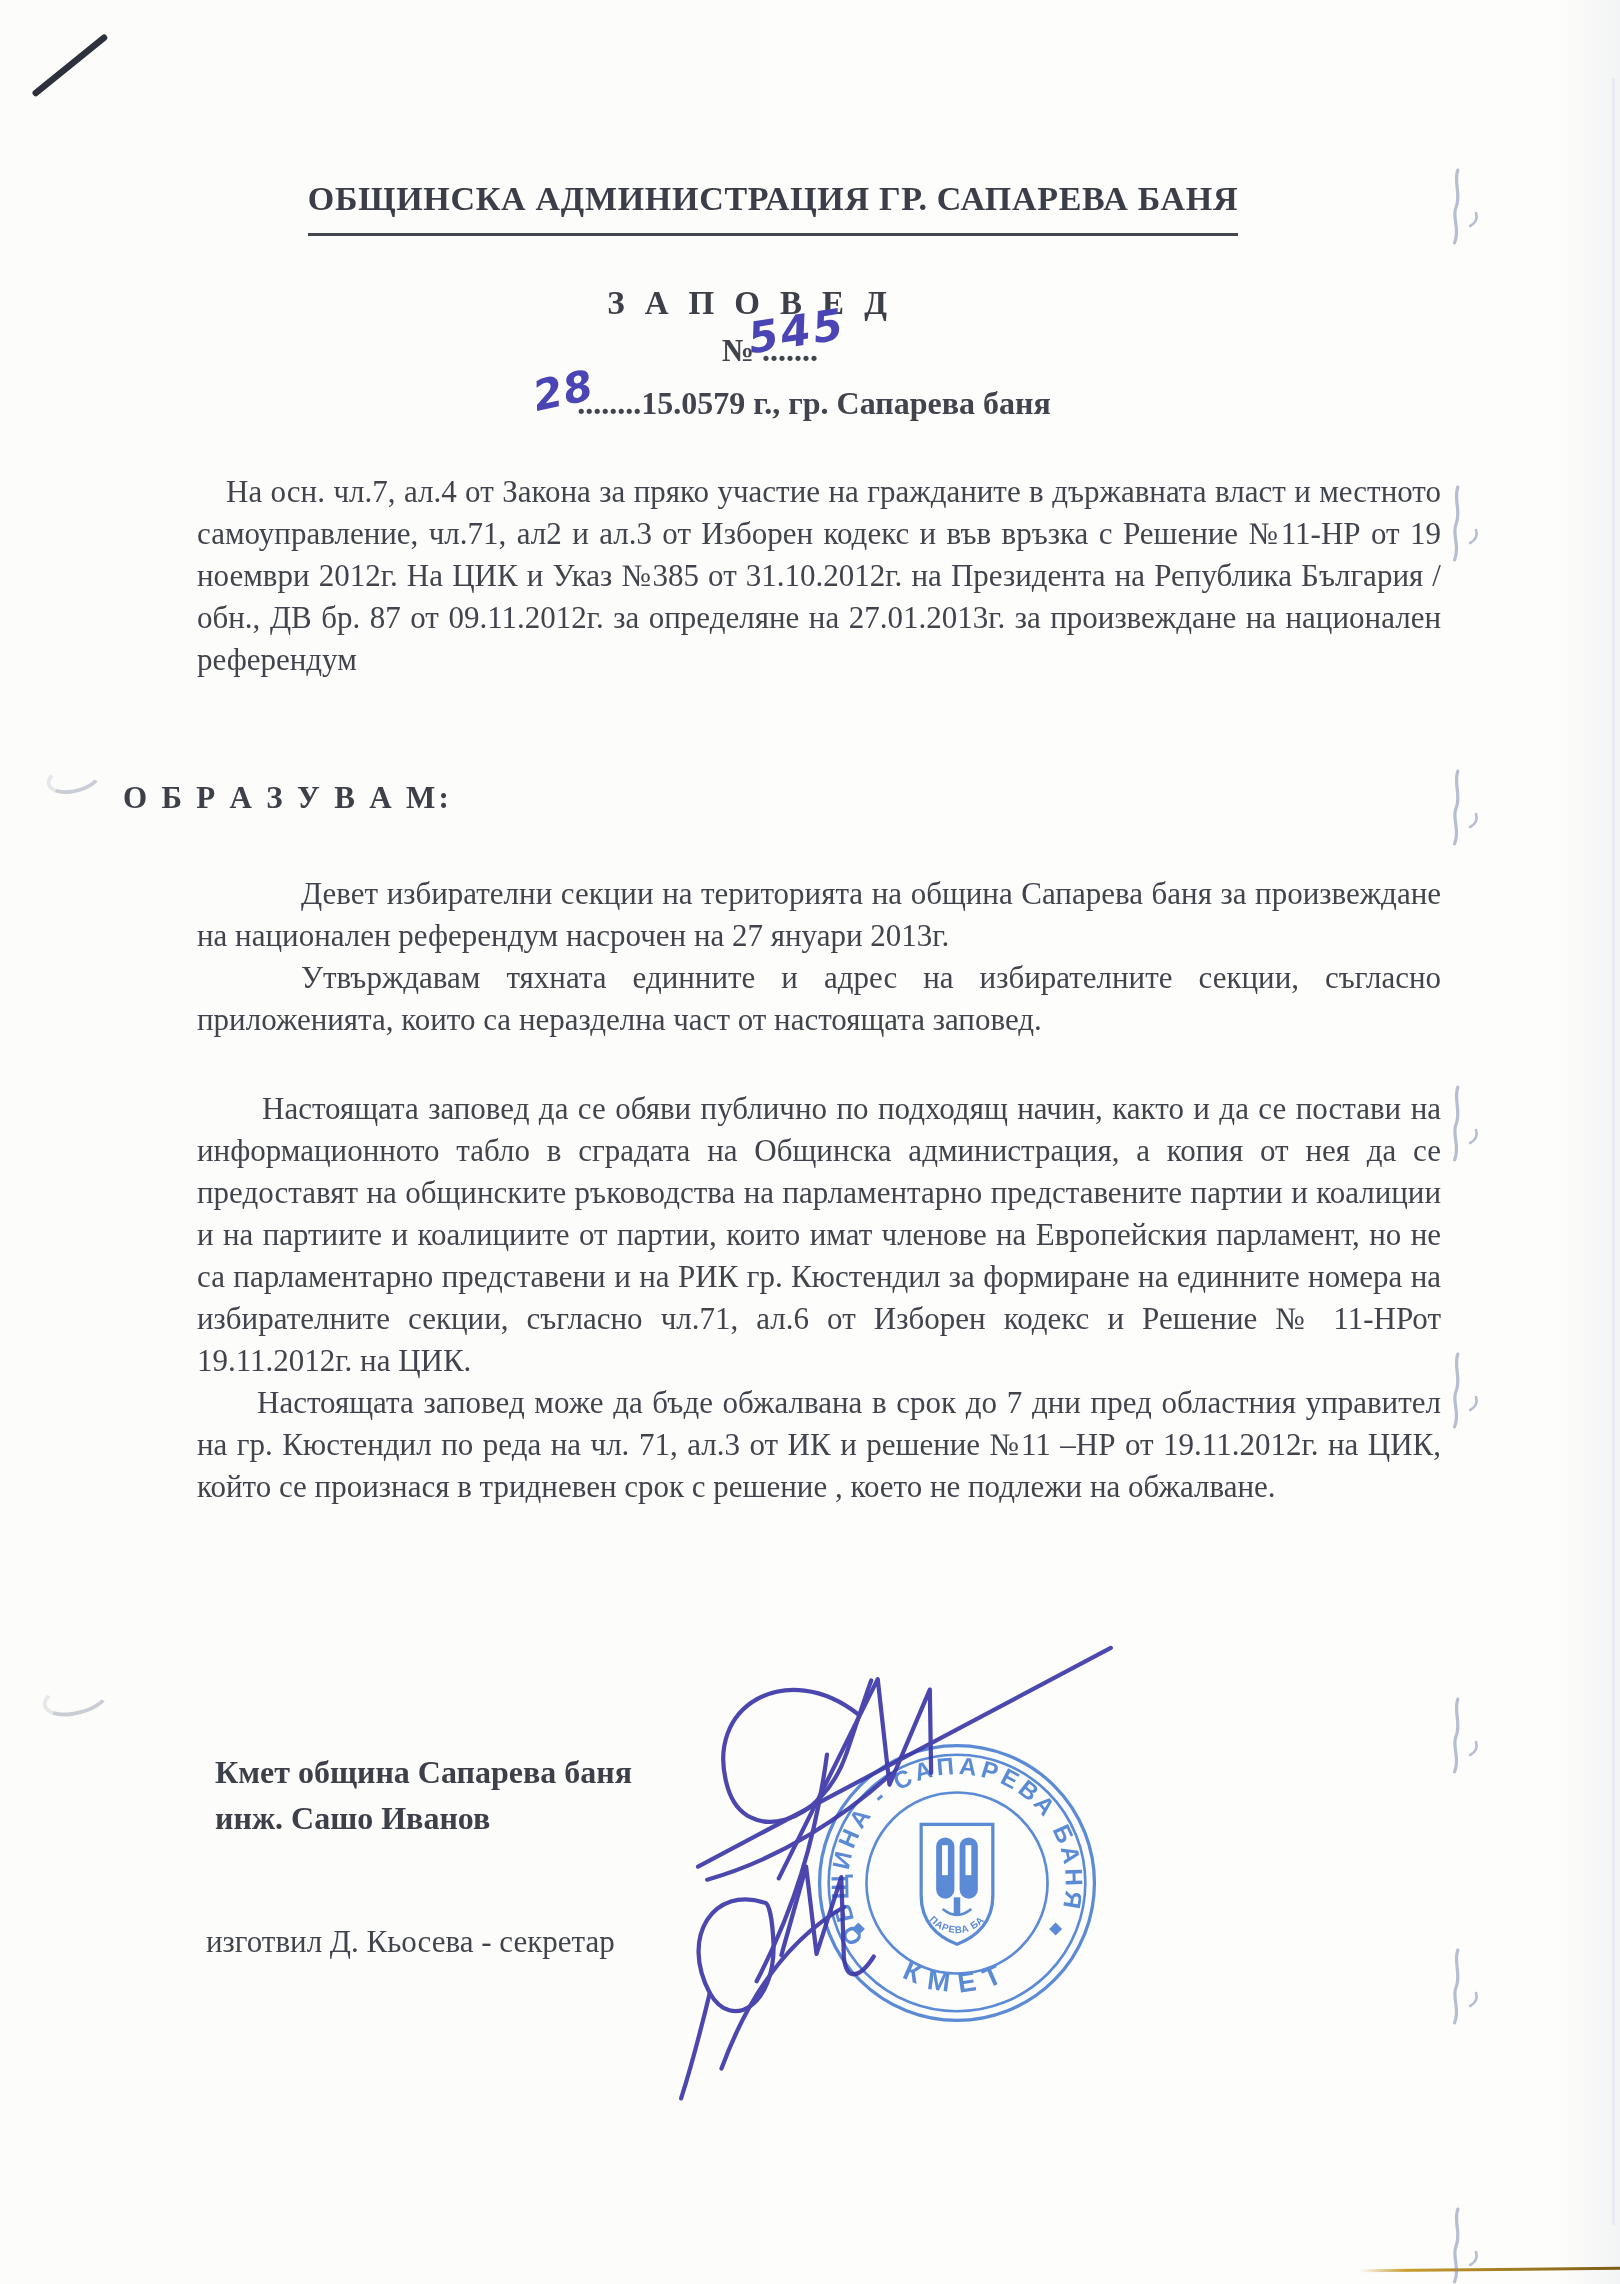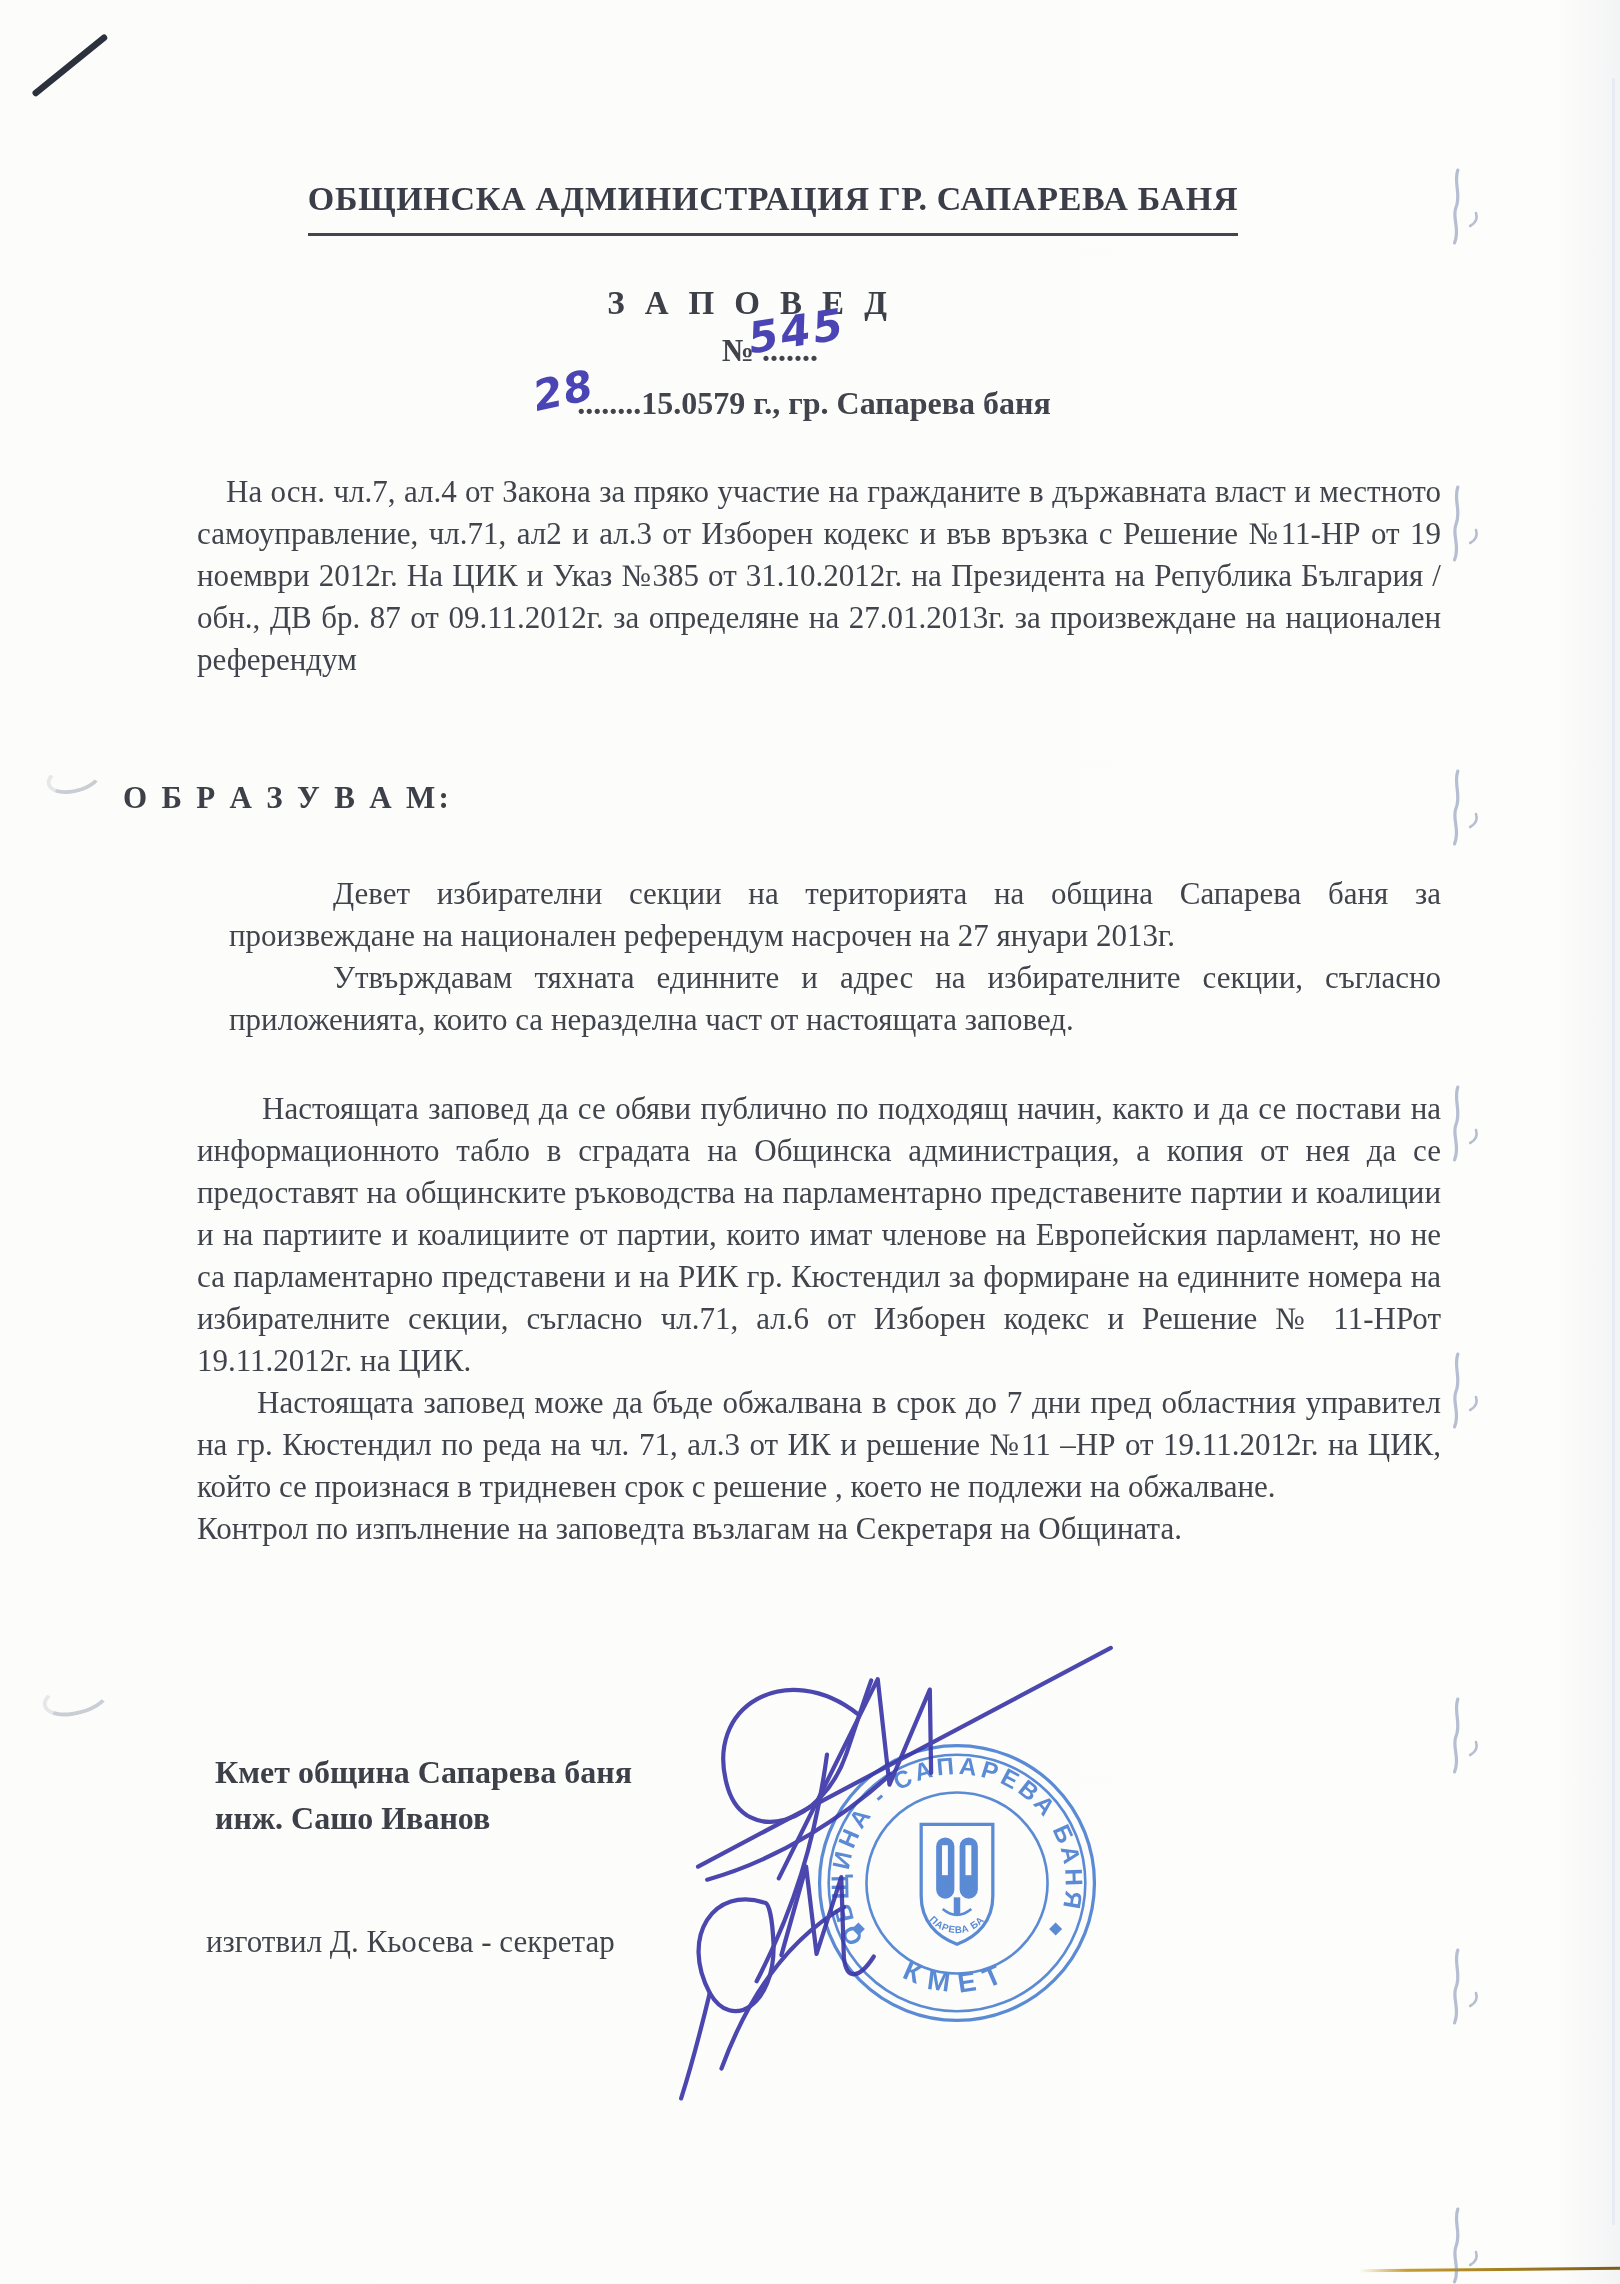--- a/index.html
+++ b/index.html
@@ -56,21 +56,21 @@
   .para-block p { margin:0; }
   #p-intro   { top:471px; }
   #p-intro p { text-indent:29px; }
   .decree-heading {
     position:absolute; left:197px; width:1244px; top:780px;
     text-align:left; transform:translateX(-74px);
     font-size:31px; font-weight:bold; letter-spacing:3.3px; color:#3d4049;
     white-space:nowrap;
   }
   #p-sections { top:873px; }
-  #p-sections p { text-indent:104px;margin-left:32px; }
+  #p-sections p { text-indent:104px; }
   #p-main { top:1088px; }
   #p-main p.ind-publish { text-indent:65px; }
   #p-main p.ind-appeal  { text-indent:60px; }
   #p-main p.ind-none    { text-indent:0; }
 
   
   .sig-kmet {
     position:absolute; left:215px; top:1749px;
     font-size:32px; font-weight:bold; line-height:46px; color:#3d4049;
   }
@@ -138,21 +138,20 @@
   <div class="decree-heading">О Б Р А З У В А М:</div>
 
   <div class="para-block" id="p-sections">
     <p>Девет избирателни  секции на територията на община Сапарева баня за произвеждане на национален референдум насрочен на 27 януари 2013г.</p>
     <p>Утвърждавам тяхната единните и адрес на избирателните секции, съгласно приложенията, които са неразделна част от настоящата заповед.</p>
   </div>
 
   <div class="para-block" id="p-main">
     <p class="ind-publish">Настоящата заповед  да се обяви публично по подходящ начин, както и да се постави на информационното табло в сградата на Общинска администрация, а копия от нея да се предоставят на общинските ръководства  на парламентарно представените партии и коалиции и на партиите и коалициите от партии, които имат членове на Европейския парламент, но не са парламентарно представени и на РИК гр. Кюстендил за формиране на единните номера на избирателните секции, съгласно чл.71, ал.6 от Изборен кодекс и Решение № 11-НРот 19.11.2012г. на ЦИК.</p>
     <p class="ind-appeal">Настоящата заповед може да бъде обжалвана в срок до 7 дни  пред областния управител на гр. Кюстендил по реда на чл. 71, ал.3 от ИК и решение №11 –НР от 19.11.2012г. на ЦИК, който се произнася в тридневен срок с решение , което не подлежи на обжалване.</p>
-    <p class="ind-none">Контрол по изпълнение  на заповедта възлагам на Секретаря на Общината.</p>
   </div>
 
   <div class="sig-kmet">
     <div>Кмет община Сапарева баня</div>
     <div>инж. Сашо Иванов</div>
   </div>
   <div class="prepared-line">изготвил Д. Кьосева - секретар</div>
 
   <svg class="stamp-svg" width="284" height="284" viewBox="0 0 436 436">
     <defs>

